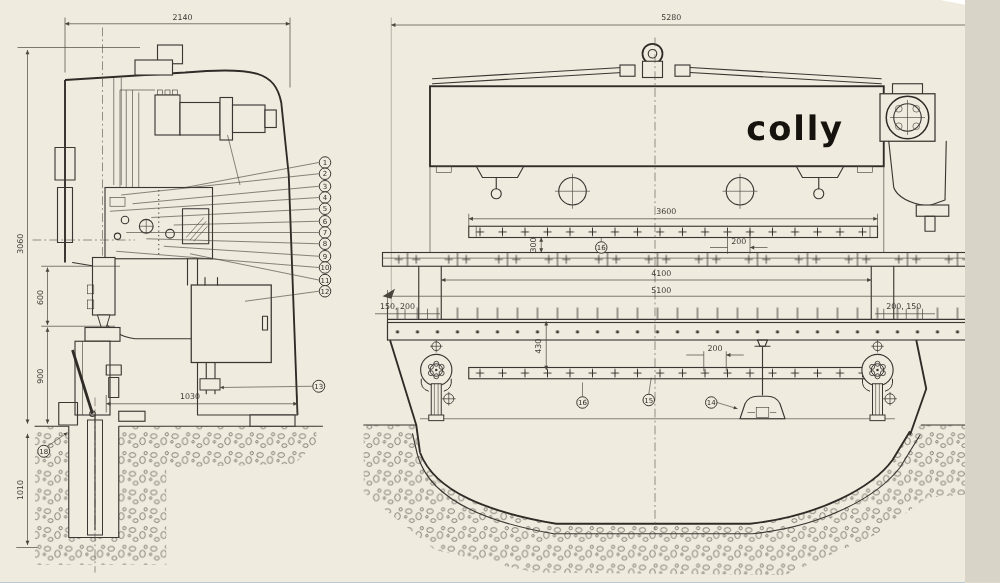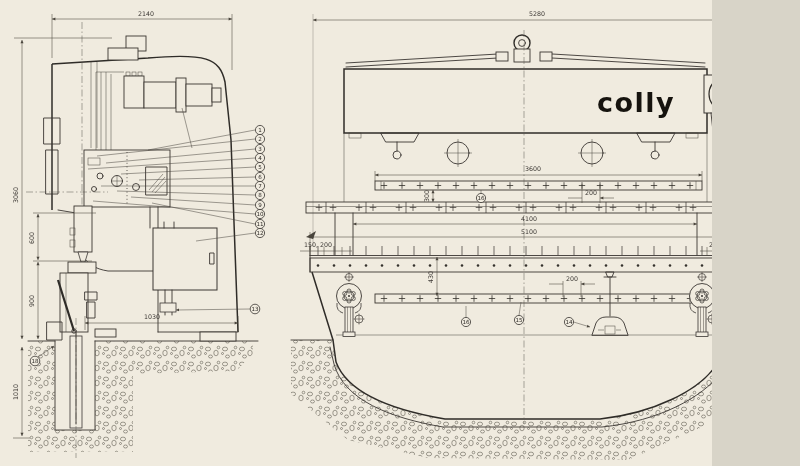--- a/index.html
+++ b/index.html
@@ -1,16 +1,16 @@
 <!DOCTYPE html>
 <html><head>
 <meta charset="utf-8">
 <style>
   html,body{margin:0;padding:0;background:#d8d4c8;}
-  #stage{width:712px;height:466px;position:relative;overflow:hidden;background:#3b82f6;}
+  #stage{width:772px;height:466px;position:relative;overflow:hidden;background:#3b82f6;}
   svg{display:block;}
   svg text{font-family:"DejaVu Sans",sans-serif;}
   .t{font-size:6.3px;fill:#3b3733;}
   .bt{font-size:5.6px;fill:#2e2b27;}
   .logo{font-size:27px;font-weight:bold;fill:#16130e;letter-spacing:1.5px;}
   .ln{stroke:#3a3632;stroke-width:0.9;fill:none;stroke-linejoin:round;stroke-linecap:round;}
   .lnh{stroke:#2f2c28;stroke-width:1.5;fill:none;stroke-linejoin:round;}
   .lnt{stroke:#45413a;stroke-width:0.5;fill:none;}
   .dim{stroke:#4a453d;stroke-width:0.55;fill:none;}
   .cl{stroke:#5a554d;stroke-width:0.5;stroke-dasharray:7 2.5 1.5 2.5;fill:none;}

